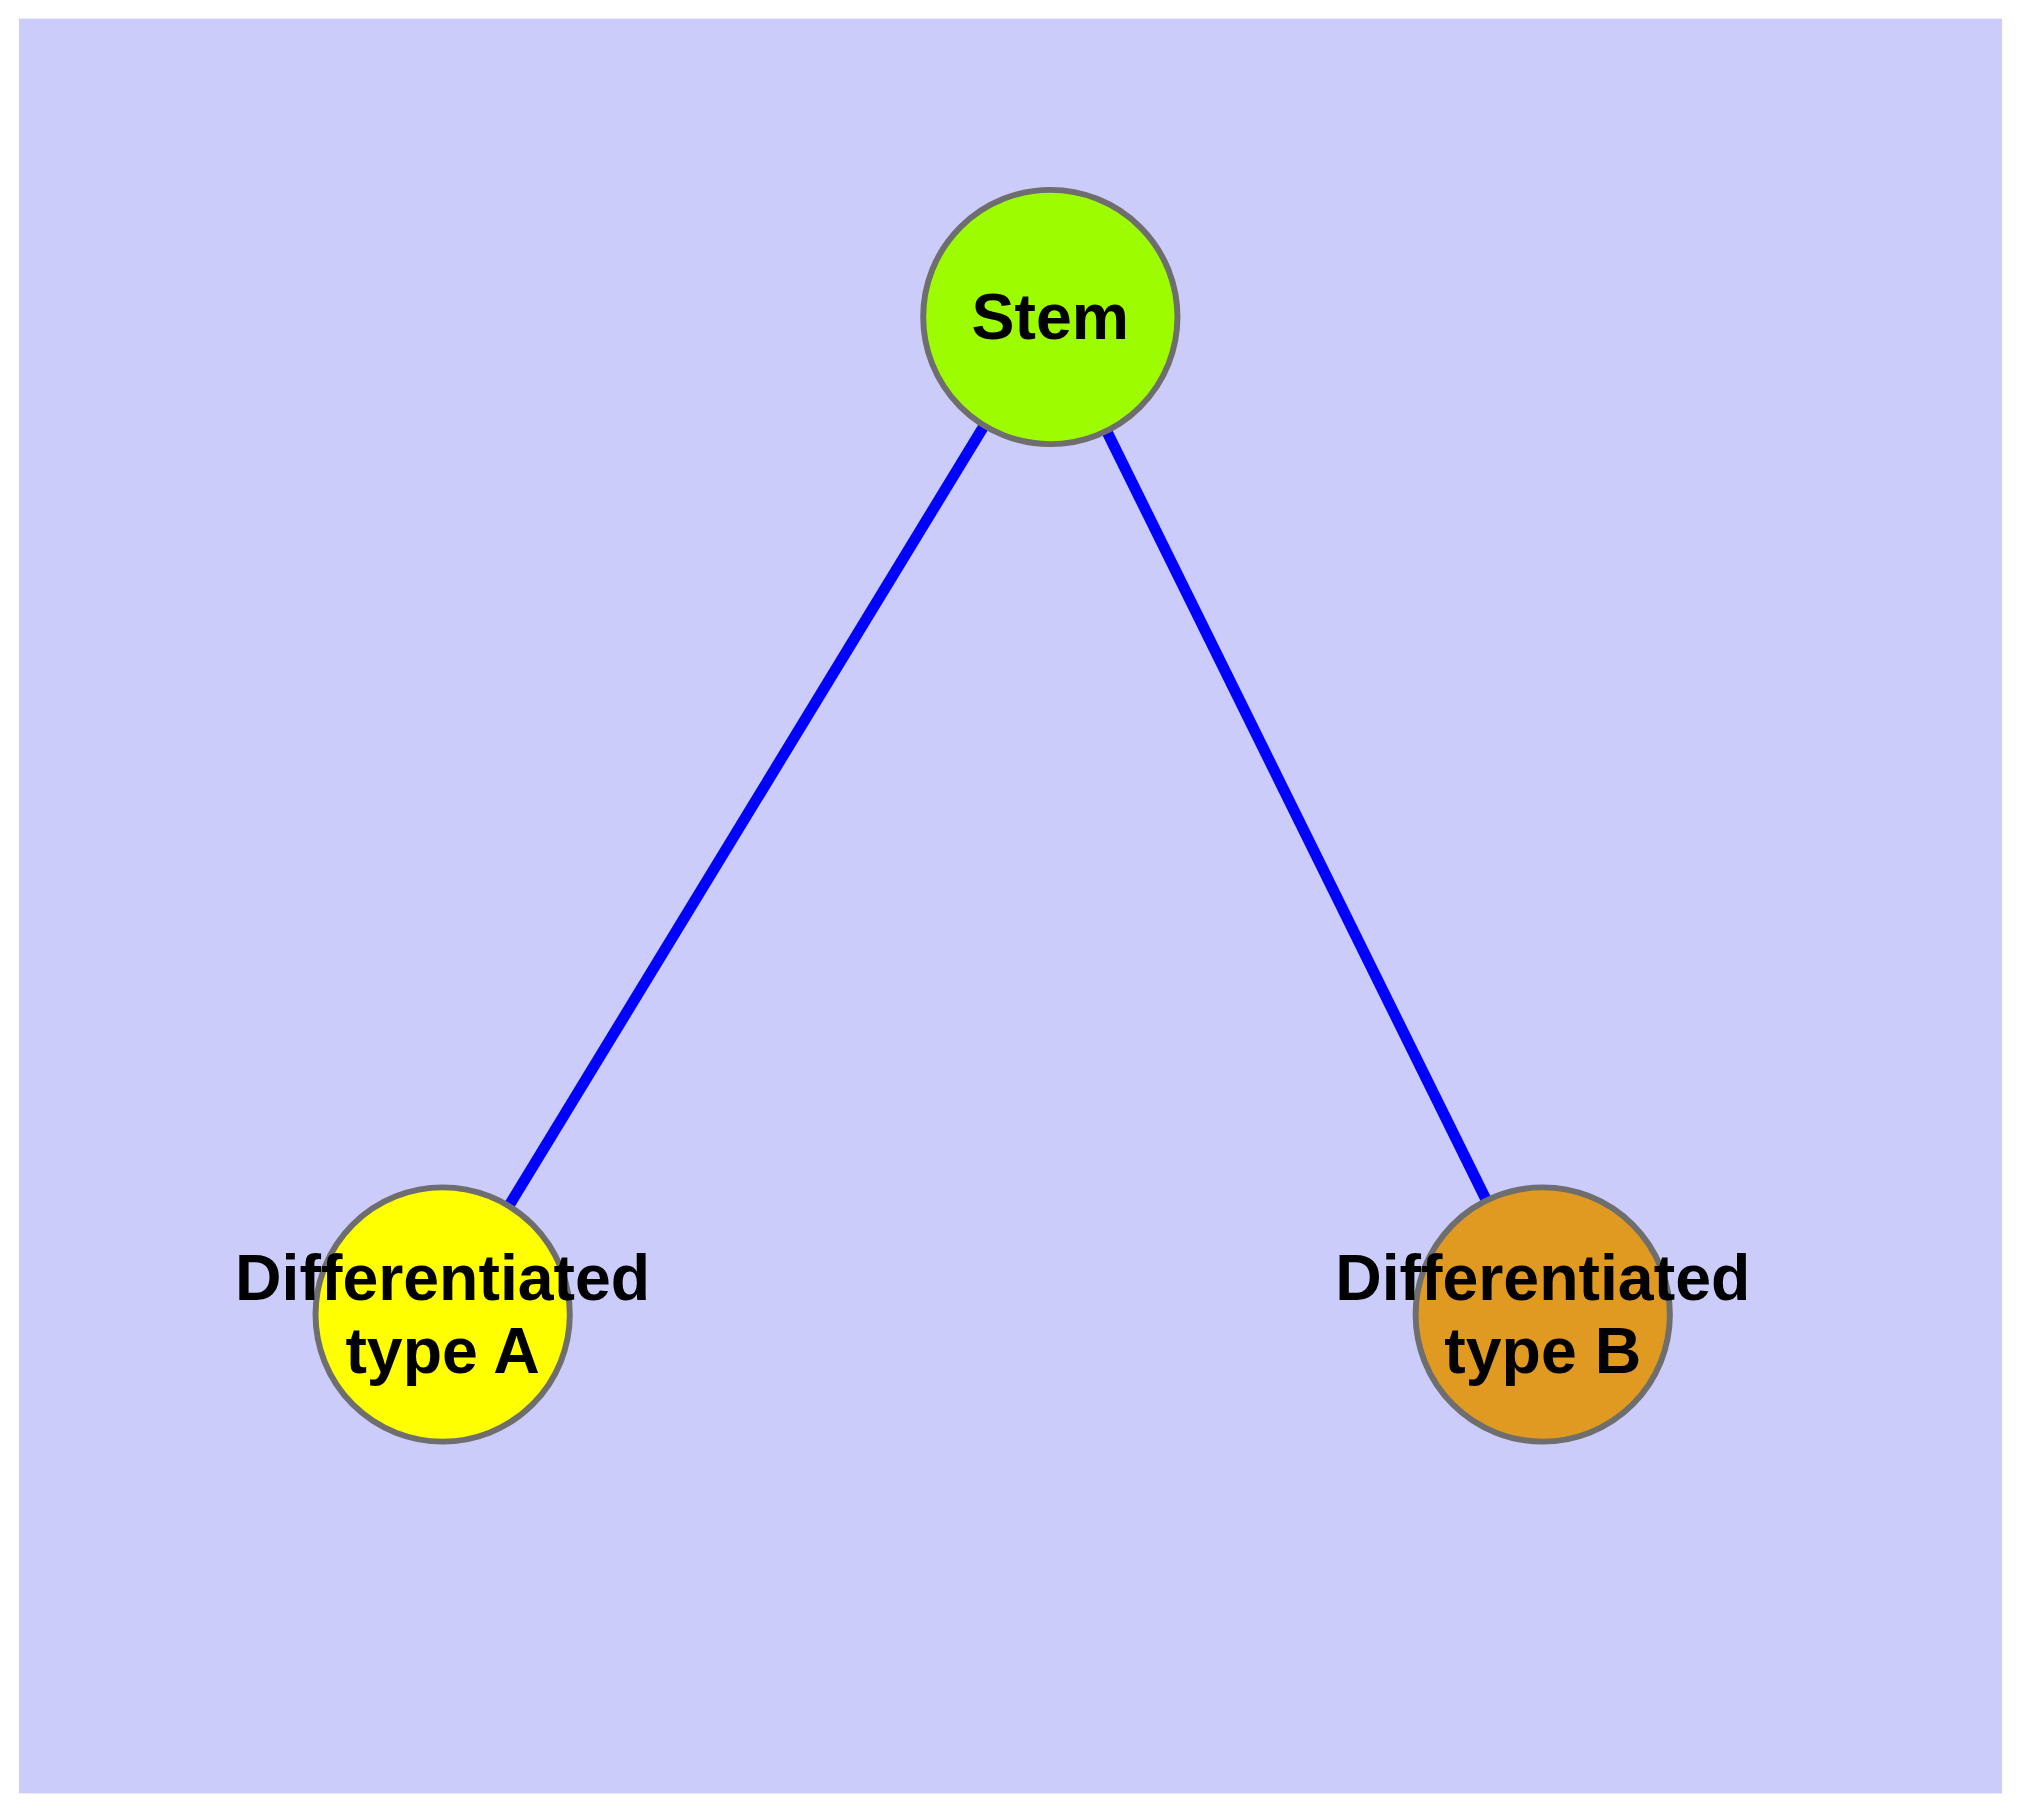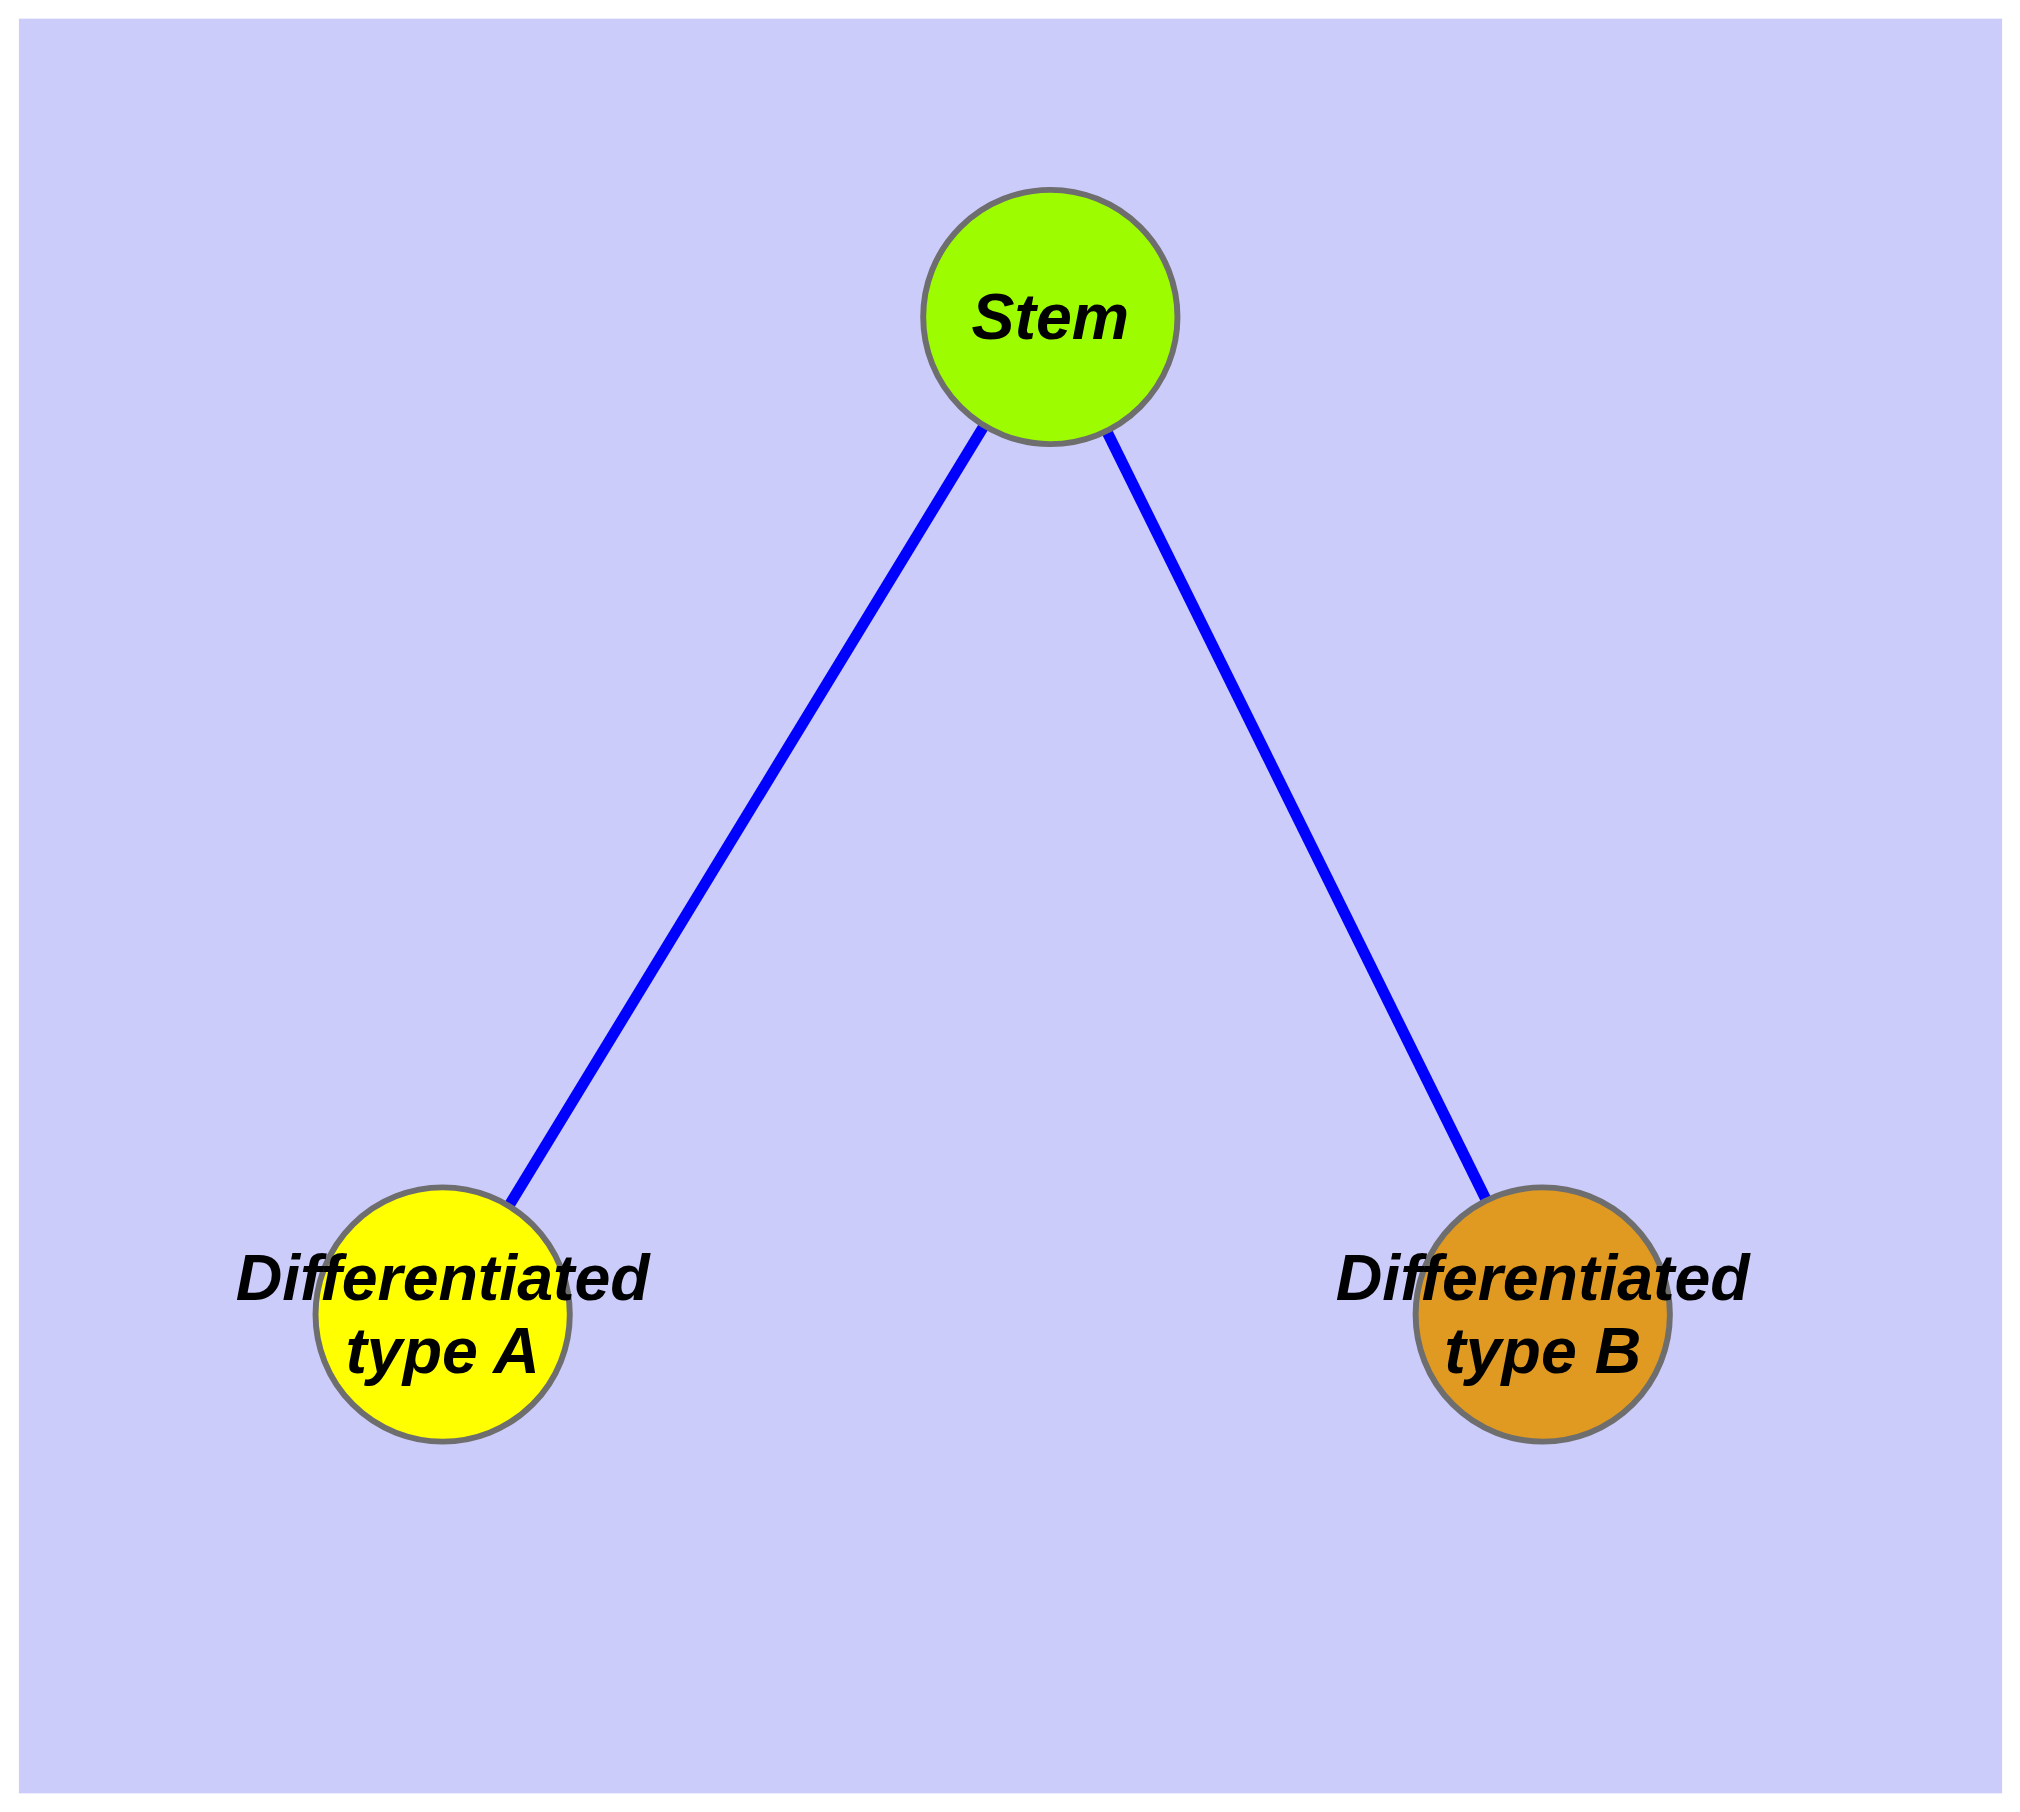--- a/index.html
+++ b/index.html
@@ -11,21 +11,20 @@
     width: 2021px;
     height: 1812px;
     overflow: hidden;
     font-family: "Liberation Sans", sans-serif;
   }
   #graph-canvas {
     position: relative;
     width: 2021px;
     height: 1344px;
     background: #ffffff;
-    font-style: italic;
   }
   #graph-svg {
     position: absolute;
     top: 0;
     left: 0;
     width: 2021px;
     height: 1812px;
     display: block;
   }
   .node-label {

